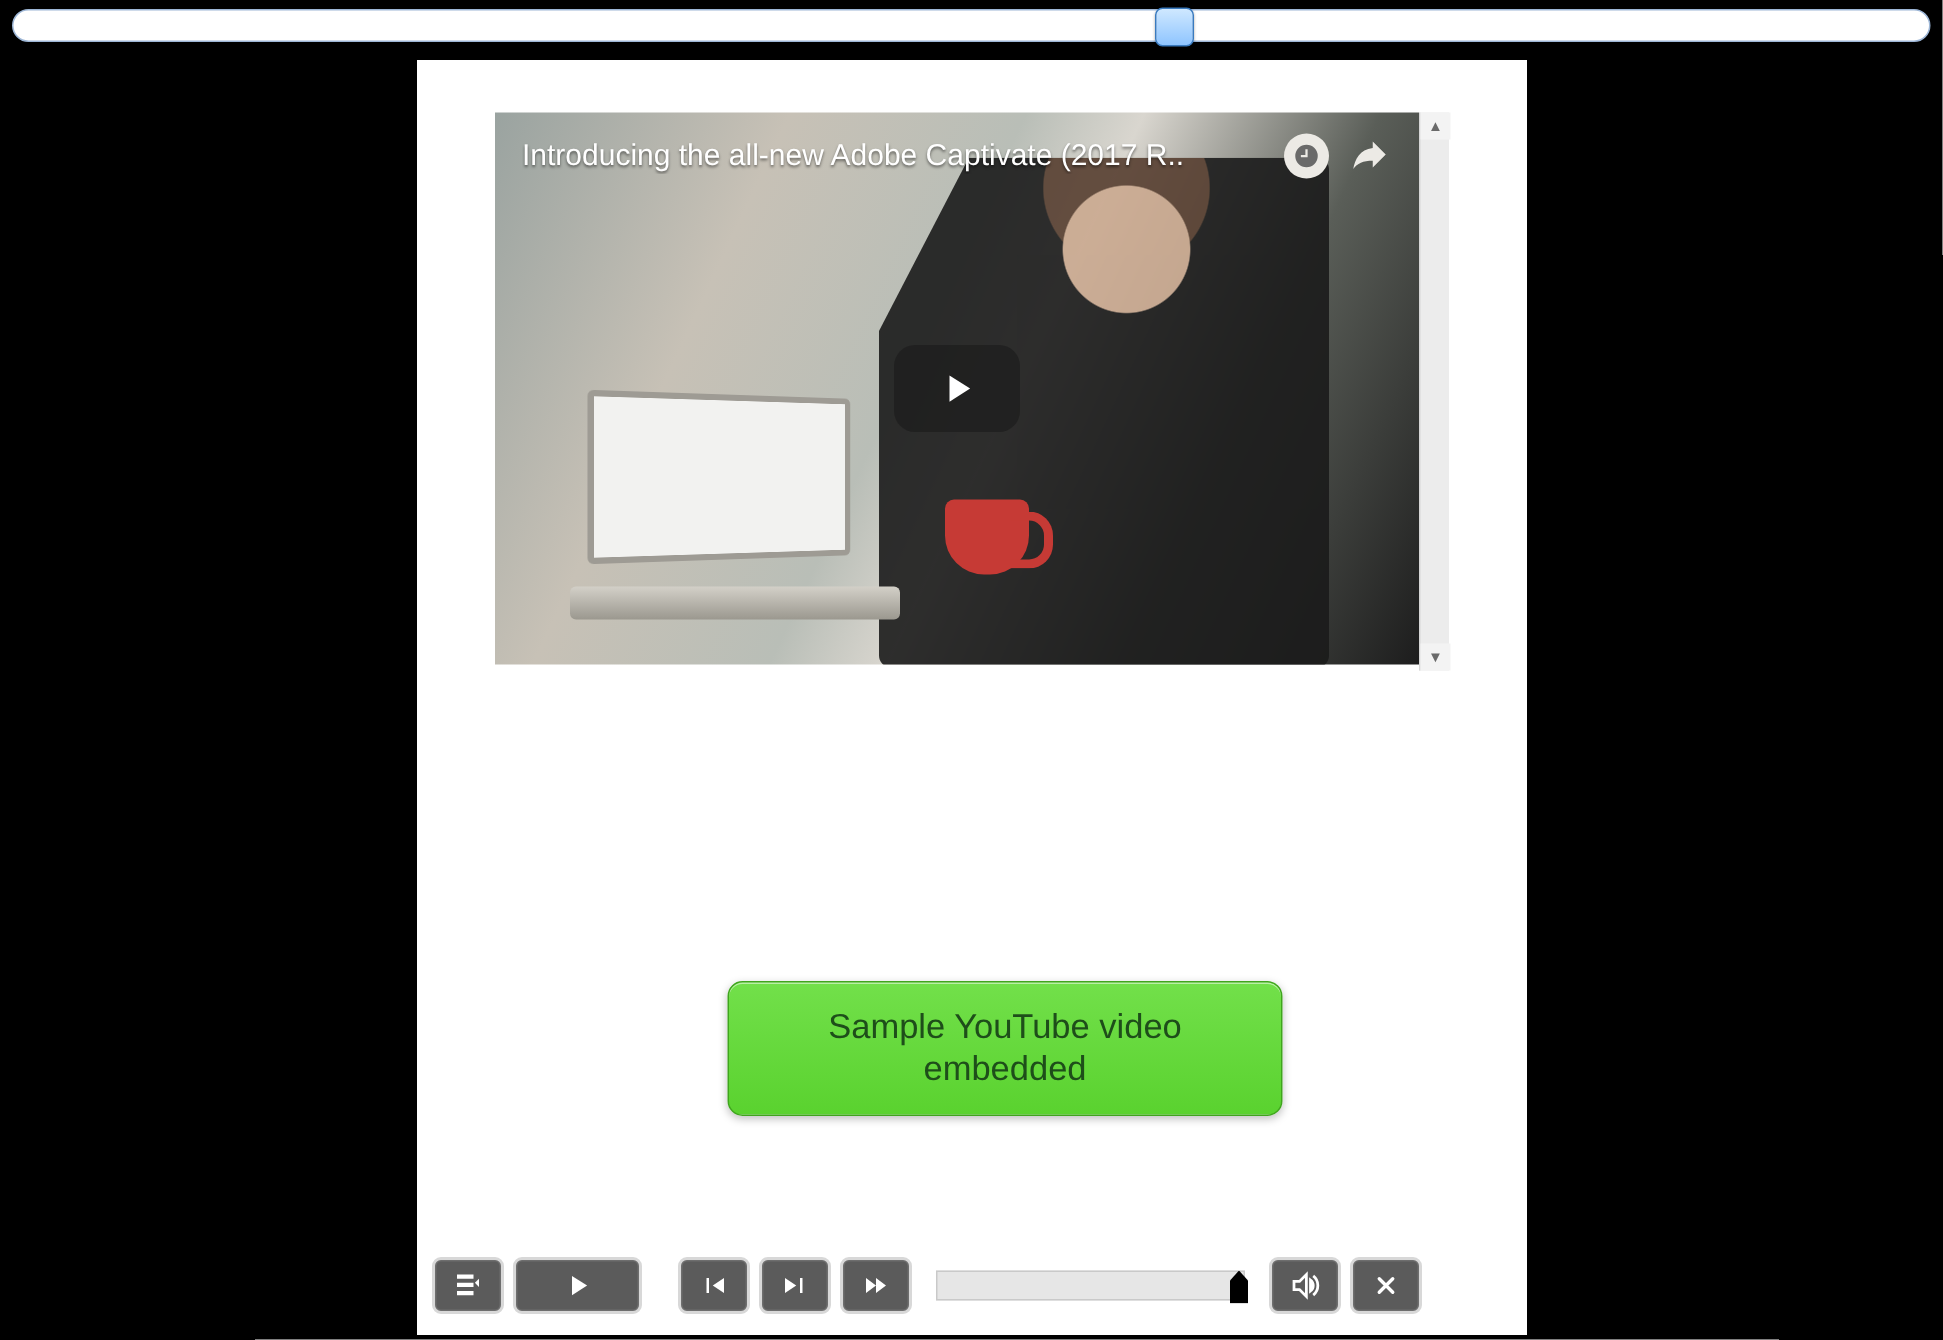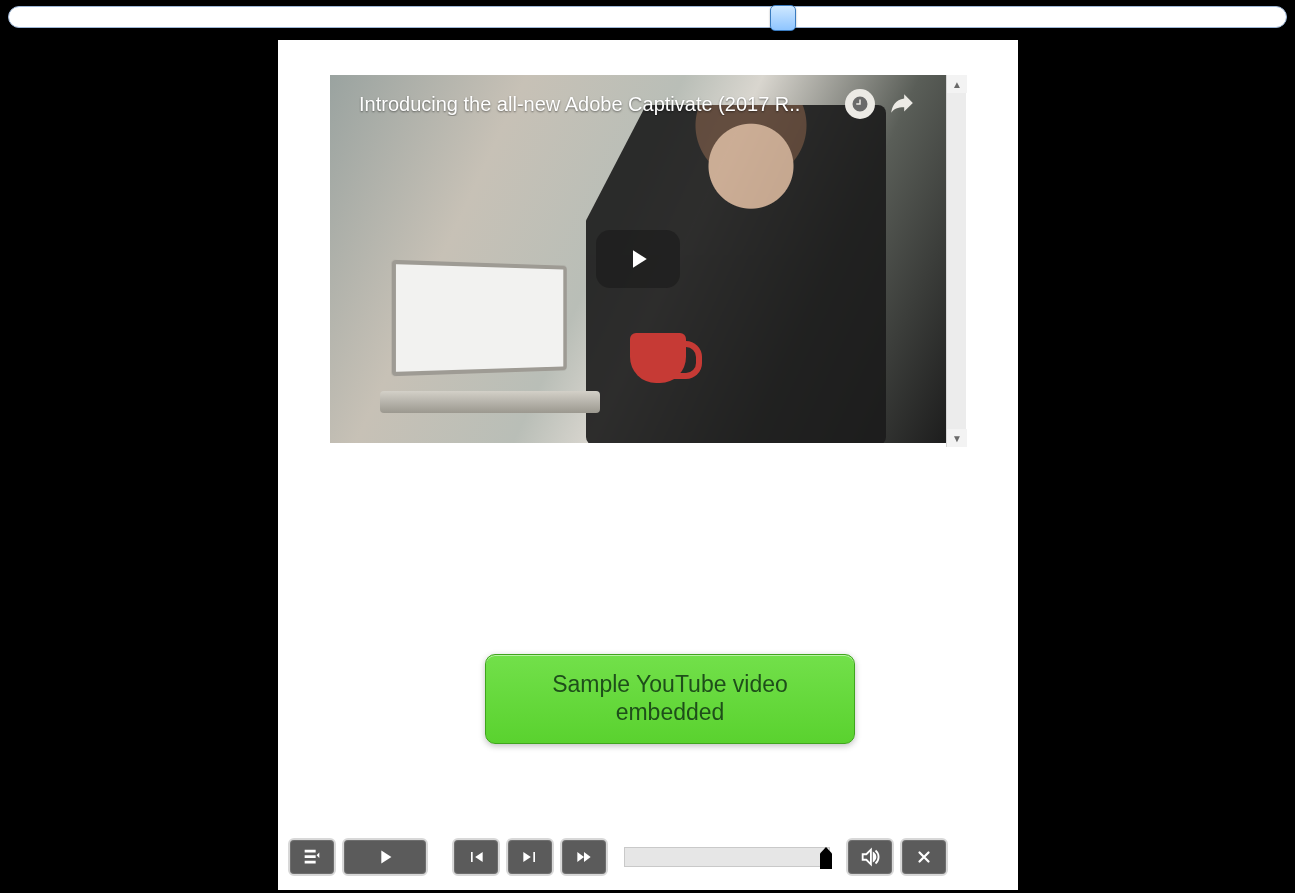--- a/index.html
+++ b/index.html
@@ -42,21 +42,21 @@
     width: 636px; height: 372px;
   }
   .video-frame {
     position: relative;
     width: 616px; height: 368px;
     overflow: hidden;
     background: linear-gradient(115deg, #9aa3a0 0%, #c7c1b6 25%, #b9beb7 45%, #d9d6cf 55%, #5a5e58 75%, #1d1d1d 100%);
   }
   .video-title-bar {
     position: absolute; top: 0; left: 0; right: 0;
-    padding: 14px 29px;
+    padding: 14px 18px;
     color: #fff;
     font-size: 20px;
     text-shadow: 0 1px 2px rgba(0,0,0,.5);
     display: flex; align-items: center; gap: 12px;
   }
   .video-title-text { flex: 1; white-space: nowrap; overflow: hidden; text-overflow: ellipsis; }
   .yt-circle {
     width: 30px; height: 30px; border-radius: 50%;
     background: #eceae5;
     display: flex; align-items: center; justify-content: center;

